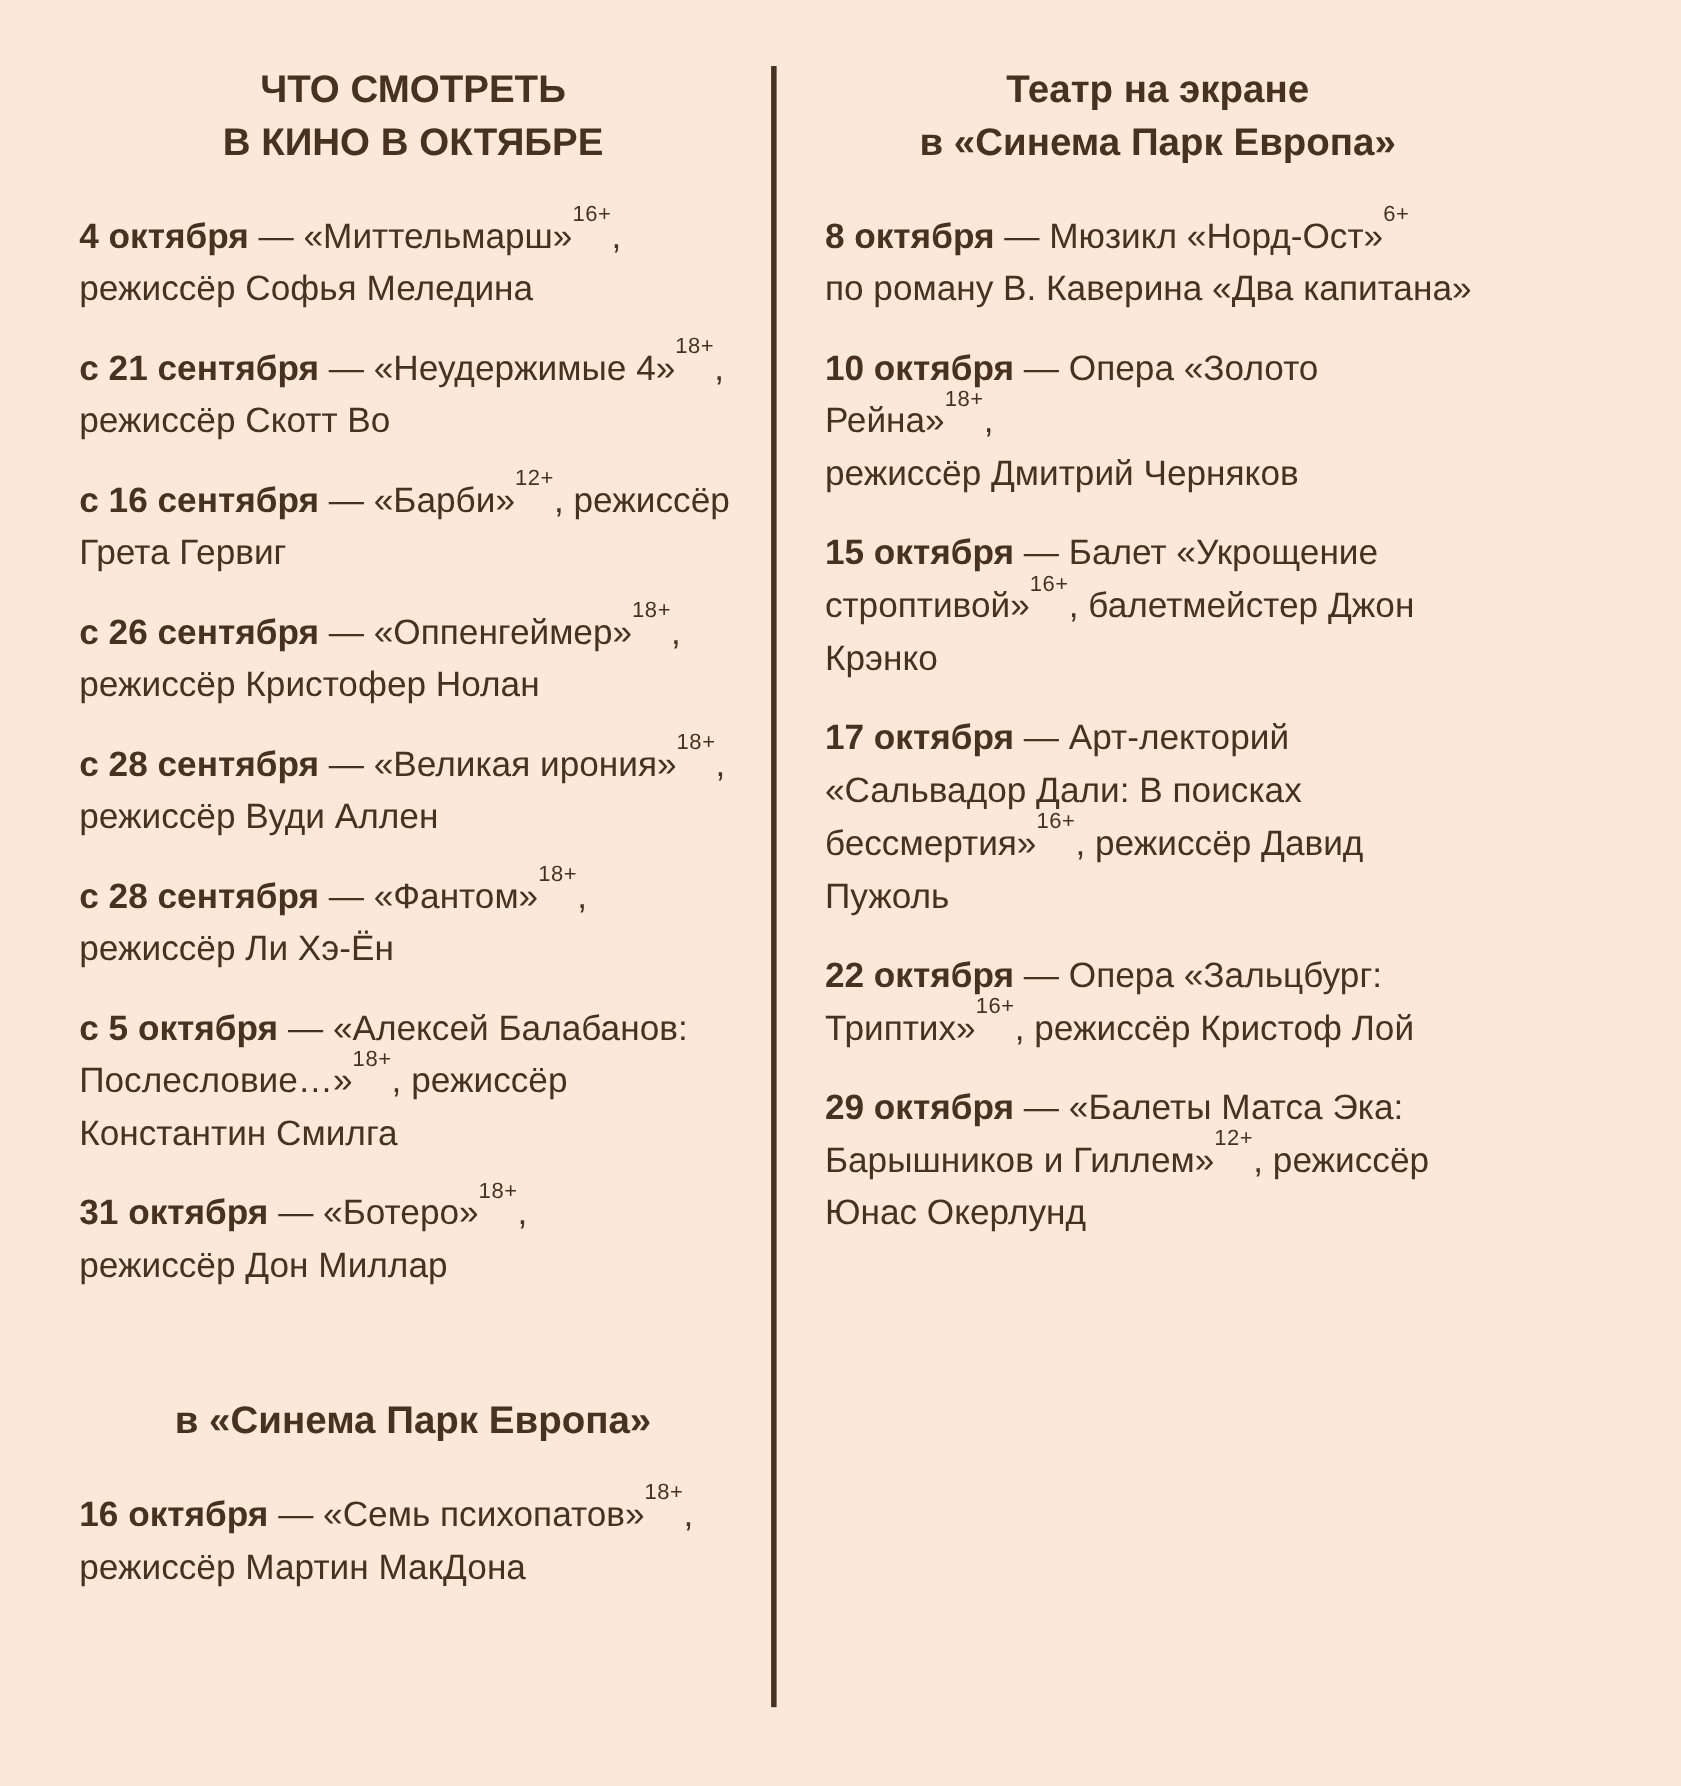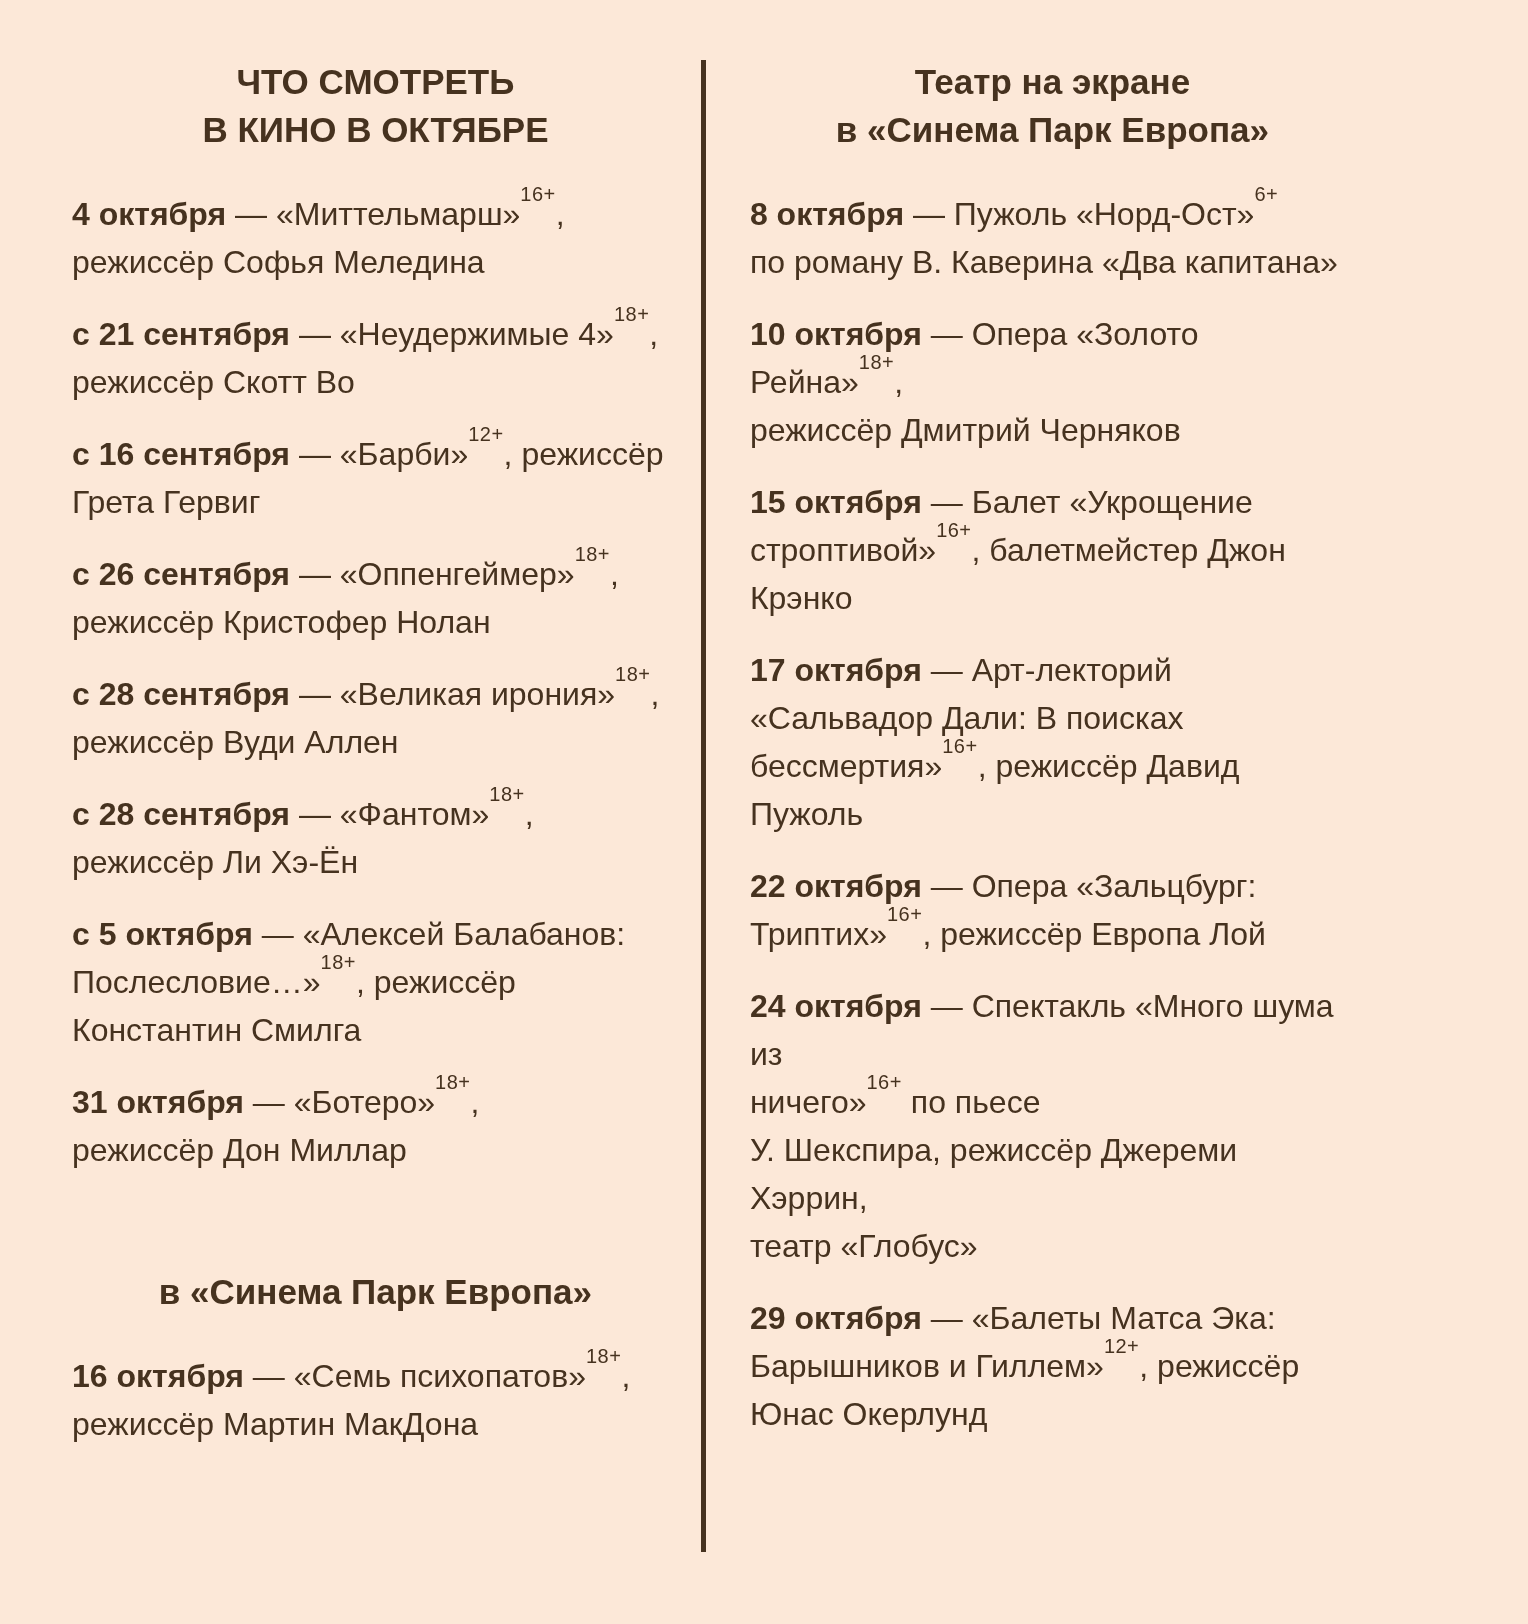--- a/index.html
+++ b/index.html
@@ -82,29 +82,25 @@
   </section>
 
   <div class="divider"></div>
 
   <section class="col col-right">
     <h2 class="sec-title">
       <span>Театр на экране</span><br>
       <span>в «Синема Парк Европа»</span>
     </h2>
 
-    <p class="entry"><b>8 октября</b><span> — Пужоль «Норд-Ост»</span><sup>6+</sup><span>
+    <p class="entry"><b>8 октября</b><span> — Мюзикл «Норд-Ост»</span><sup>6+</sup><span>
 по роману В.&nbsp;Каверина «Два капитана»</span></p>
     <p class="entry"><b>10 октября</b><span> — Опера «Золото Рейна»</span><sup>18+</sup><span>,
 режиссёр Дмитрий Черняков</span></p>
     <p class="entry"><b>15 октября</b><span> — Балет «Укрощение строптивой»</span><sup>16+</sup><span>, балетмейстер Джон Крэнко</span></p>
     <p class="entry"><b>17 октября</b><span> — Арт-лекторий «Сальвадор Дали: В поисках бессмертия»</span><sup>16+</sup><span>, режиссёр Давид Пужоль</span></p>
     <p class="entry"><b>22 октября</b><span> — Опера «Зальцбург:
-Триптих»</span><sup>16+</sup><span>, режиссёр Европа Лой</span></p>
-    <p class="entry"><b>24 октября</b><span> — Спектакль «Много шума из
-ничего»</span><sup>16+</sup><span> по пьесе
-У.&nbsp;Шекспира, режиссёр Джереми Хэррин,
-театр «Глобус»</span></p>
+Триптих»</span><sup>16+</sup><span>, режиссёр Кристоф Лой</span></p>
     <p class="entry"><b>29 октября</b><span> — «Балеты Матса Эка:
 Барышников и Гиллем»</span><sup>12+</sup><span>, режиссёр Юнас Окерлунд</span></p>
   </section>
 
 </main>
 
 </body></html>

